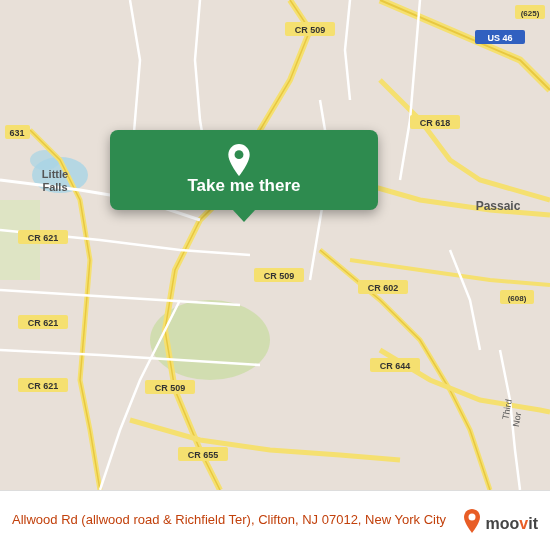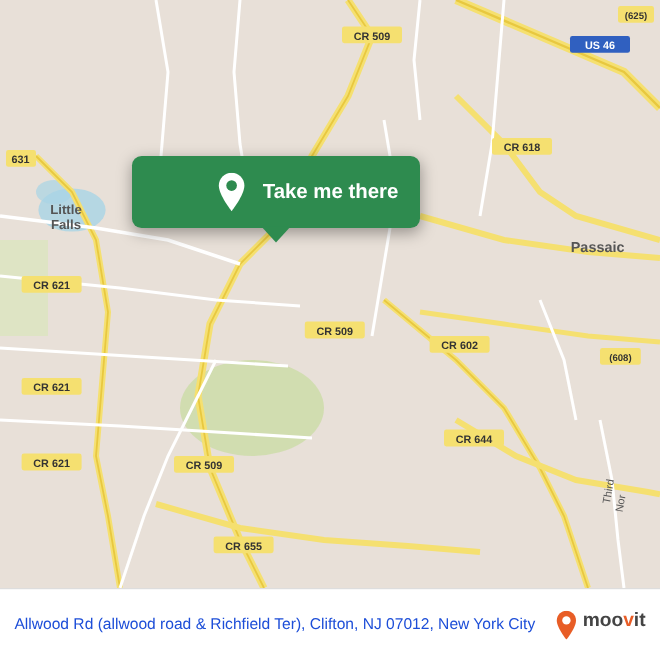--- a/index.html
+++ b/index.html
@@ -23,29 +23,30 @@
     .map-svg {
       width: 100%;
       height: 100%;
     }
 
     
     .popup-card {
       position: absolute;
       top: 130px;
       left: 110px;
-      width: 240px;
+      width: 268px;
       background: #2e8b4f;
       border-radius: 8px;
       padding: 14px 18px;
       display: flex;
       align-items: center;
-      justify-content: flex-end;
+      justify-content: space-between;
       box-shadow: 0 4px 12px rgba(0,0,0,0.35);
       cursor: pointer;
+      flex-direction: column;
     }
 
     .popup-card::after {
       content: '';
       position: absolute;
       bottom: -12px;
       left: 50%;
       transform: translateX(-50%);
       border-left: 12px solid transparent;
       border-right: 12px solid transparent;
@@ -73,34 +74,34 @@
       background: #ffffff;
       display: flex;
       align-items: center;
       padding: 0 12px;
       border-top: 1px solid #ddd;
     }
 
     .info-text {
       flex: 1;
       font-size: 13px;
-      color: #1d4ed8;
+      color: #c2410c;
       line-height: 1.4;
     }
 
     .info-logo {
       display: flex;
       align-items: center;
       flex-shrink: 0;
       margin-left: 10px;
     }
 
     .moovit-logo {
       display: flex;
-      align-items: flex-start;
+      align-items: flex-end;
     }
 
     .moovit-pin {
       width: 20px;
       height: 24px;
       margin-right: 4px;
     }
 
     .moovit-text {
       font-size: 16px;

